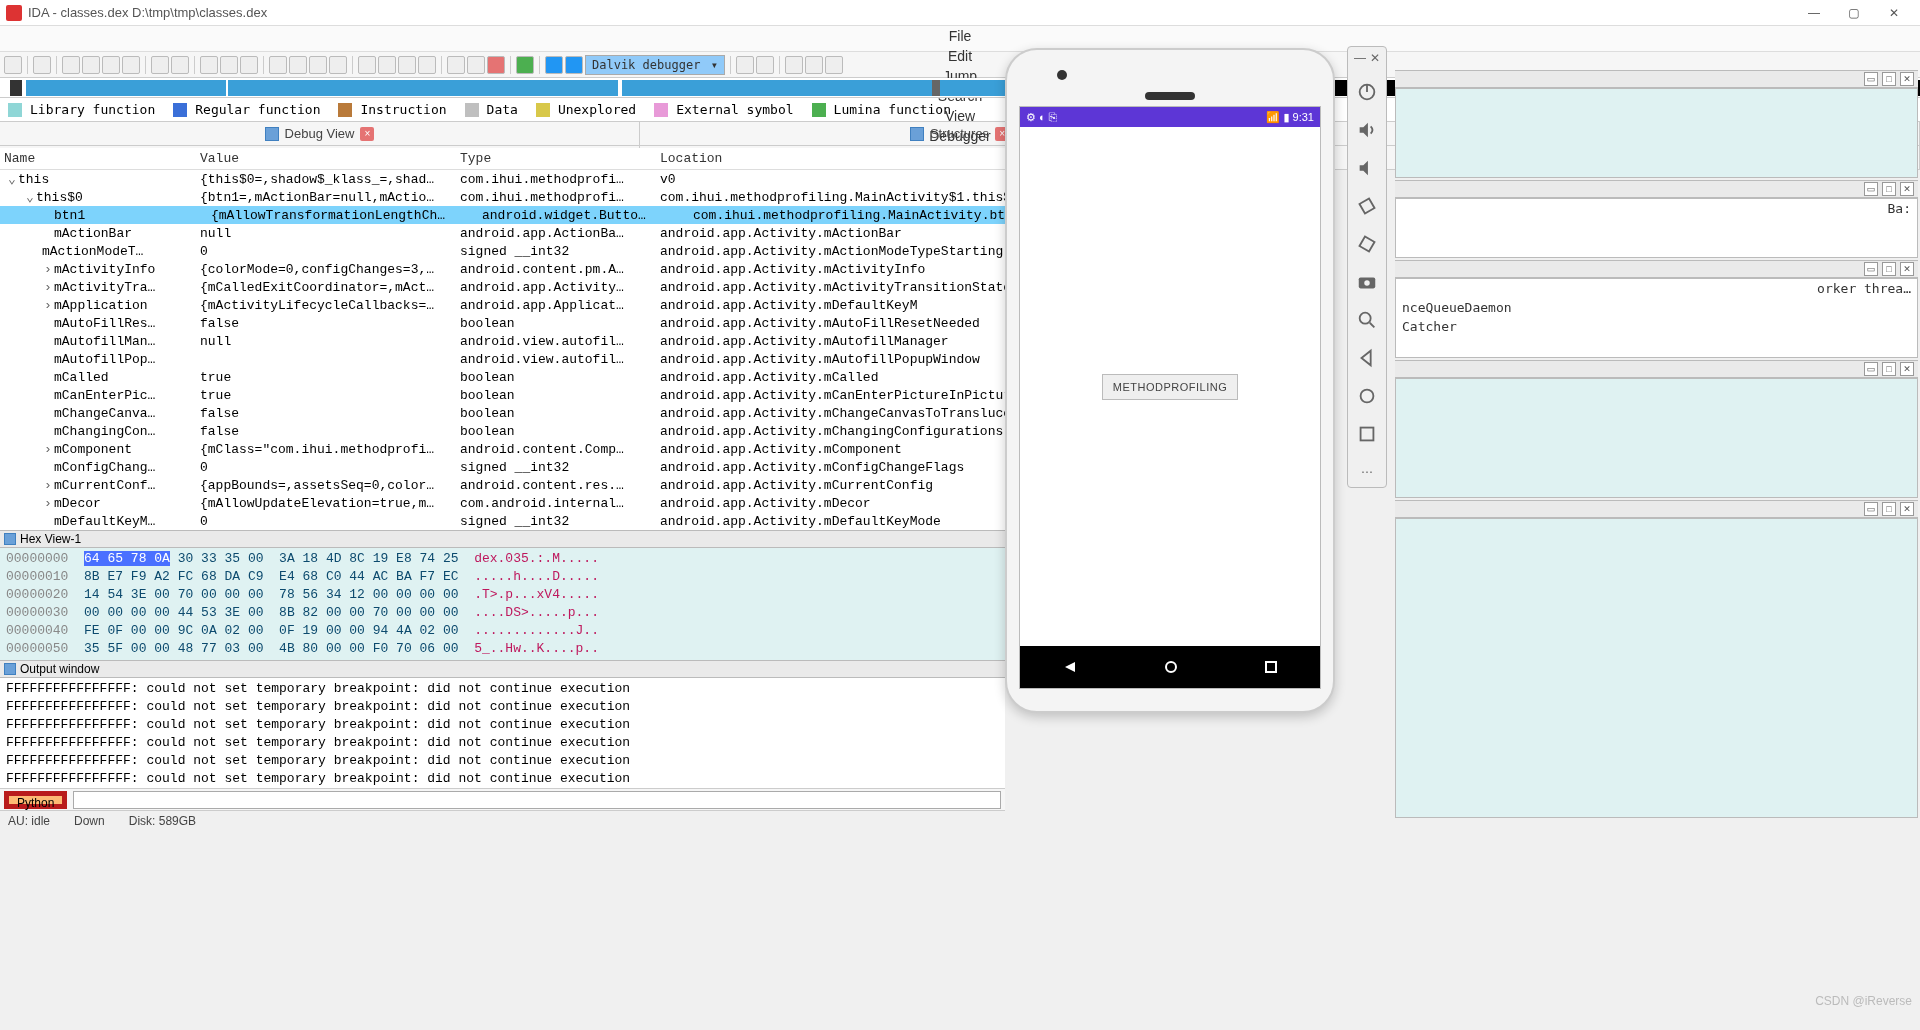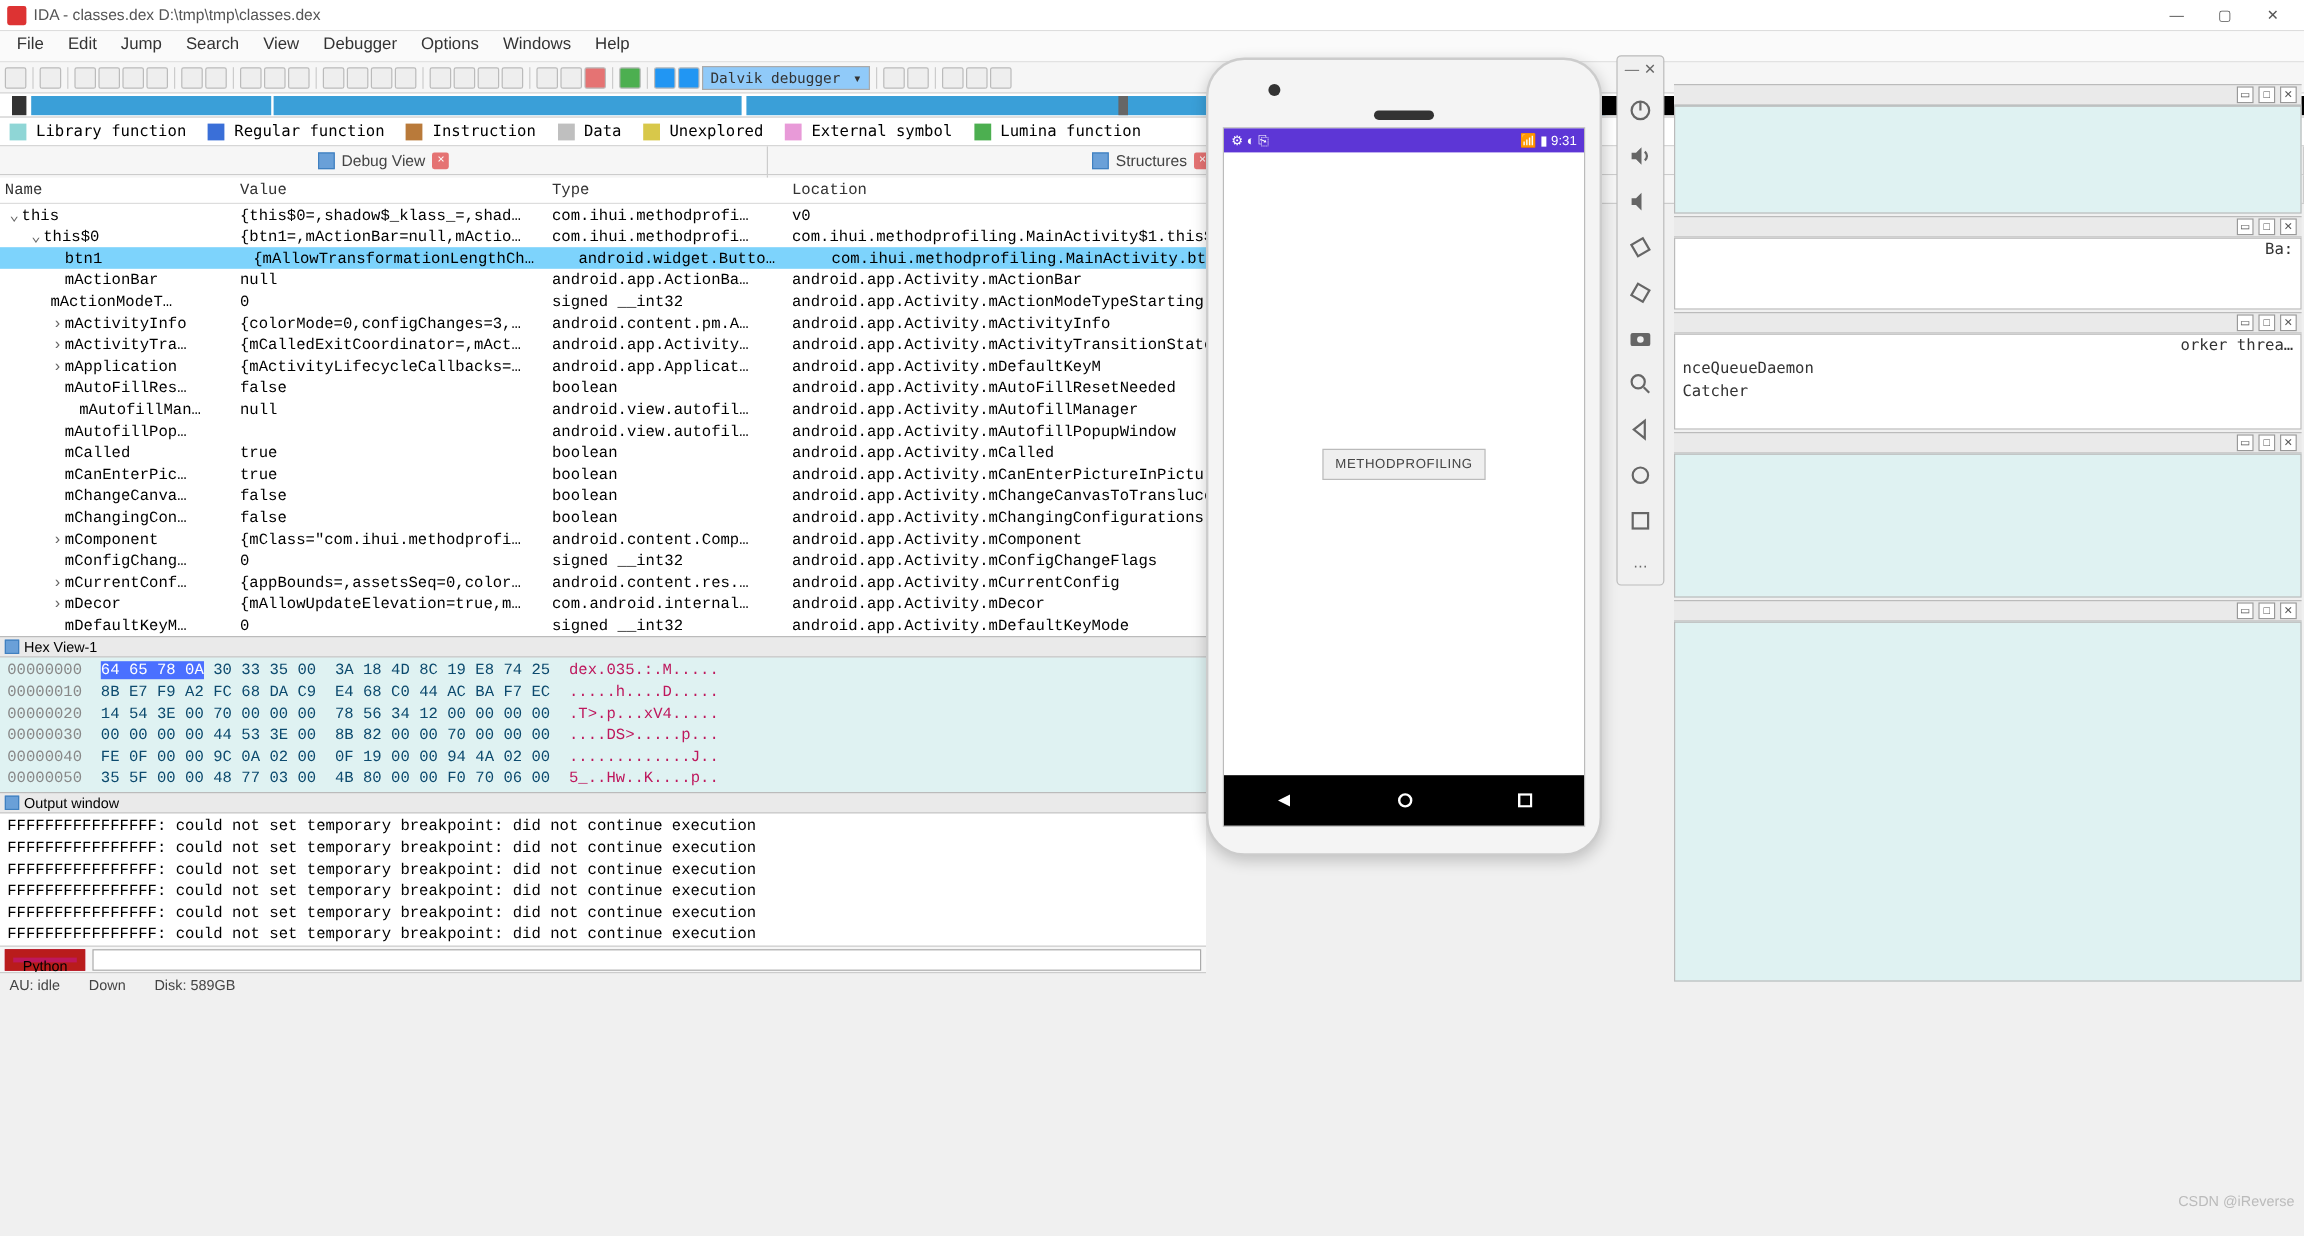--- a/index.html
+++ b/index.html
@@ -1,21 +1,21 @@
 <!DOCTYPE html>
 <html><head>
 <meta charset="utf-8">
 <style>
   * { box-sizing: border-box; margin: 0; padding: 0; }
   html, body { width: 1920px; height: 1030px; font-family: "Segoe UI", Tahoma, sans-serif; font-size: 12px; background: #f0f0f0; overflow: hidden; }
   .titlebar { height: 26px; background: #fff; display: flex; align-items: center; padding: 0 6px; border-bottom: 1px solid #ddd; }
   .titlebar .icon { width: 16px; height: 16px; background: #d33; border-radius: 2px; margin-right: 6px; }
   .titlebar .title { flex: 1; color: #555; font-size: 13px; }
   .titlebar .winbtn { width: 40px; height: 22px; display: flex; align-items: center; justify-content: center; color: #555; }
-  .menubar { height: 26px; background: #fafafa; display: flex; align-items: flex-start; padding: 0 4px; border-bottom: 1px solid #ddd; font-size: 14px; color: #333; }
+  .menubar { height: 26px; background: #fafafa; display: flex; align-items: center; padding: 0 4px; border-bottom: 1px solid #ddd; font-size: 14px; color: #333; flex-direction: column; }
   .menubar .mitem { padding: 2px 10px; }
   .toolbar { height: 26px; background: #f6f6f6; display: flex; align-items: center; padding: 0 4px; border-bottom: 1px solid #ccc; gap: 2px; }
   .tbicon { width: 18px; height: 18px; border: 1px solid #bbb; background: #eee; border-radius: 2px; }
   .tbicon.play { background: #4caf50; }
   .tbicon.pause { background: #2196f3; }
   .tbicon.stop { background: #2196f3; }
   .tbsep { width: 1px; height: 18px; background: #ccc; margin: 0 3px; }
   .debugsel { height: 20px; min-width: 140px; border: 1px solid #aaa; background: #90caf9; color: #333; padding: 0 6px; display: flex; align-items: center; font-family: monospace; font-size: 12px; }
   .navband { height: 20px; background: #fff; border-bottom: 1px solid #ccc; position: relative; }
   .navband .seg { position: absolute; top: 2px; height: 16px; }
@@ -39,21 +39,21 @@
   .panehdr .spacer { flex: 1; }
   .panehdr .pbtn { width: 14px; height: 14px; border: 1px solid #999; background: #fff; font-size: 9px; display: flex; align-items: center; justify-content: center; color: #555; }
   .hexview { font-family: "Consolas","Courier New",monospace; font-size: 13px; background: #dff2f2; padding: 2px 6px; line-height: 18px; white-space: pre; overflow: hidden; }
   .hexaddr { color: #888; }
   .hexbytes { color: #0c4a6e; }
   .hexsel { background: #4a70ff; color: #fff; }
   .hexascii { color: #be185d; margin-top: 21px; }
   .hexfoot { font-family: monospace; font-size: 13px; padding: 2px 6px; color: #333; background: #fff; border-top: 1px solid #ccc; }
   .output { font-family: "Consolas","Courier New",monospace; font-size: 13px; background: #fff; padding: 2px 6px; line-height: 18px; height: 110px; overflow: hidden; }
   .pyprompt { height: 22px; background: #f6f6f6; border-top: 1px solid #ccc; display: flex; align-items: center; padding: 0 4px; gap: 6px; }
-  .pyprompt .btn { border: 7px solid #b91c1c; background: #be185d; padding: 0 8px; height: 18px; font-size: 12px; }
+  .pyprompt .btn { border: 5px solid #b91c1c; background: #fdba74; padding: 0 8px; height: 18px; font-size: 12px; }
   .status { height: 20px; background: #f0f0f0; border-top: 1px solid #ccc; display: flex; align-items: center; padding: 0 8px; font-size: 12px; color: #444; gap: 24px; }
   .watermark { position: absolute; right: 8px; bottom: 22px; color: #bbb; font-size: 12px; }
   
   .phone { position: absolute; left: 1005px; top: 48px; width: 330px; height: 665px; background: #f4f4f4; border: 2px solid #ccc; border-radius: 32px; box-shadow: 0 4px 12px rgba(0,0,0,0.2); }
   .phone .speaker { position: absolute; top: 42px; left: 50%; transform: translateX(-50%); width: 50px; height: 8px; background: #333; border-radius: 4px; }
   .phone .cam { position: absolute; top: 20px; left: 50px; width: 10px; height: 10px; background: #333; border-radius: 50%; }
   .phone .screen { position: absolute; top: 56px; left: 12px; right: 12px; bottom: 22px; background: #fff; border: 1px solid #bbb; display: flex; flex-direction: column; }
   .phone .statusbar { height: 20px; background: #5d36d6; color: #fff; display: flex; align-items: center; justify-content: space-between; padding: 0 6px; font-size: 11px; }
   .phone .content { flex: 1; display: flex; align-items: center; justify-content: center; }
   .phone .mpbtn { border: 1px solid #bbb; background: #efefef; color: #444; padding: 6px 10px; font-size: 11px; letter-spacing: 0.5px; }
@@ -270,21 +270,21 @@
           <div class="c-type">android.app.Applicat…</div>
           <div class="c-loc">android.app.Activity.mDefaultKeyM</div>
         </div>
         <div class="varrow">
           <div class="c-name" style="padding-left:44px"><span class="tree-arrow">&nbsp;</span>mAutoFillRes…</div>
           <div class="c-val">false</div>
           <div class="c-type">boolean</div>
           <div class="c-loc">android.app.Activity.mAutoFillResetNeeded</div>
         </div>
         <div class="varrow">
-          <div class="c-name" style="padding-left:56px"><span class="tree-arrow">&nbsp;</span>mAutofillMan…</div>
+          <div class="c-name" style="padding-left:44px"><span class="tree-arrow">&nbsp;</span>mAutofillMan…</div>
           <div class="c-val">null</div>
           <div class="c-type">android.view.autofil…</div>
           <div class="c-loc">android.app.Activity.mAutofillManager</div>
         </div>
         <div class="varrow">
           <div class="c-name" style="padding-left:44px"><span class="tree-arrow">&nbsp;</span>mAutofillPop…</div>
           <div class="c-val"></div>
           <div class="c-type">android.view.autofil…</div>
           <div class="c-loc">android.app.Activity.mAutofillPopupWindow</div>
         </div>

